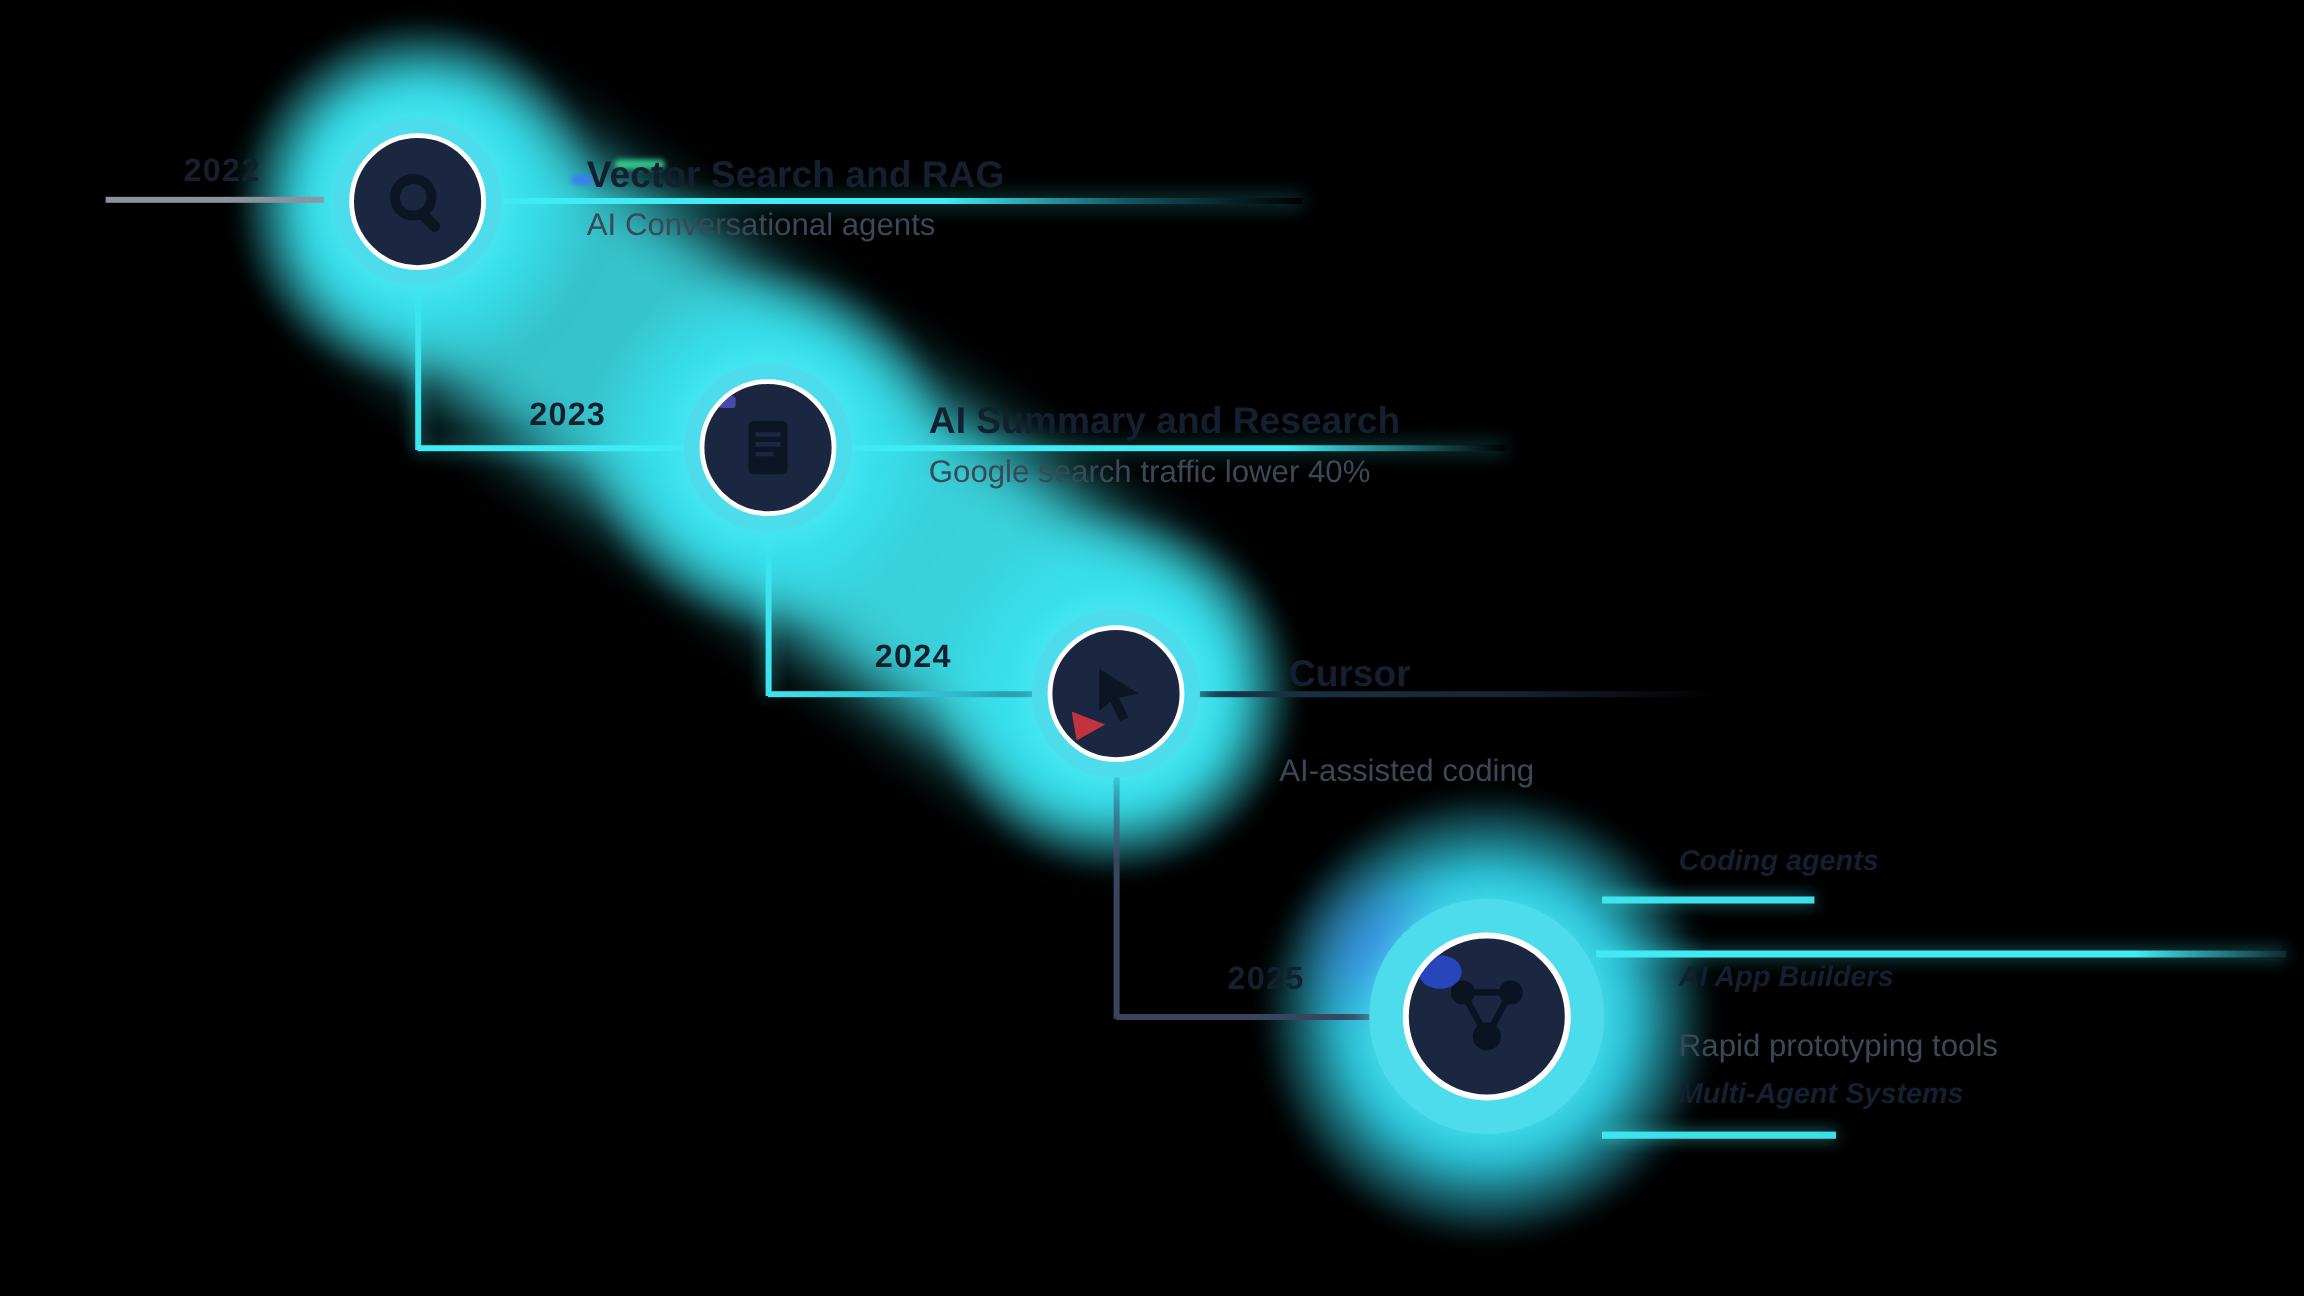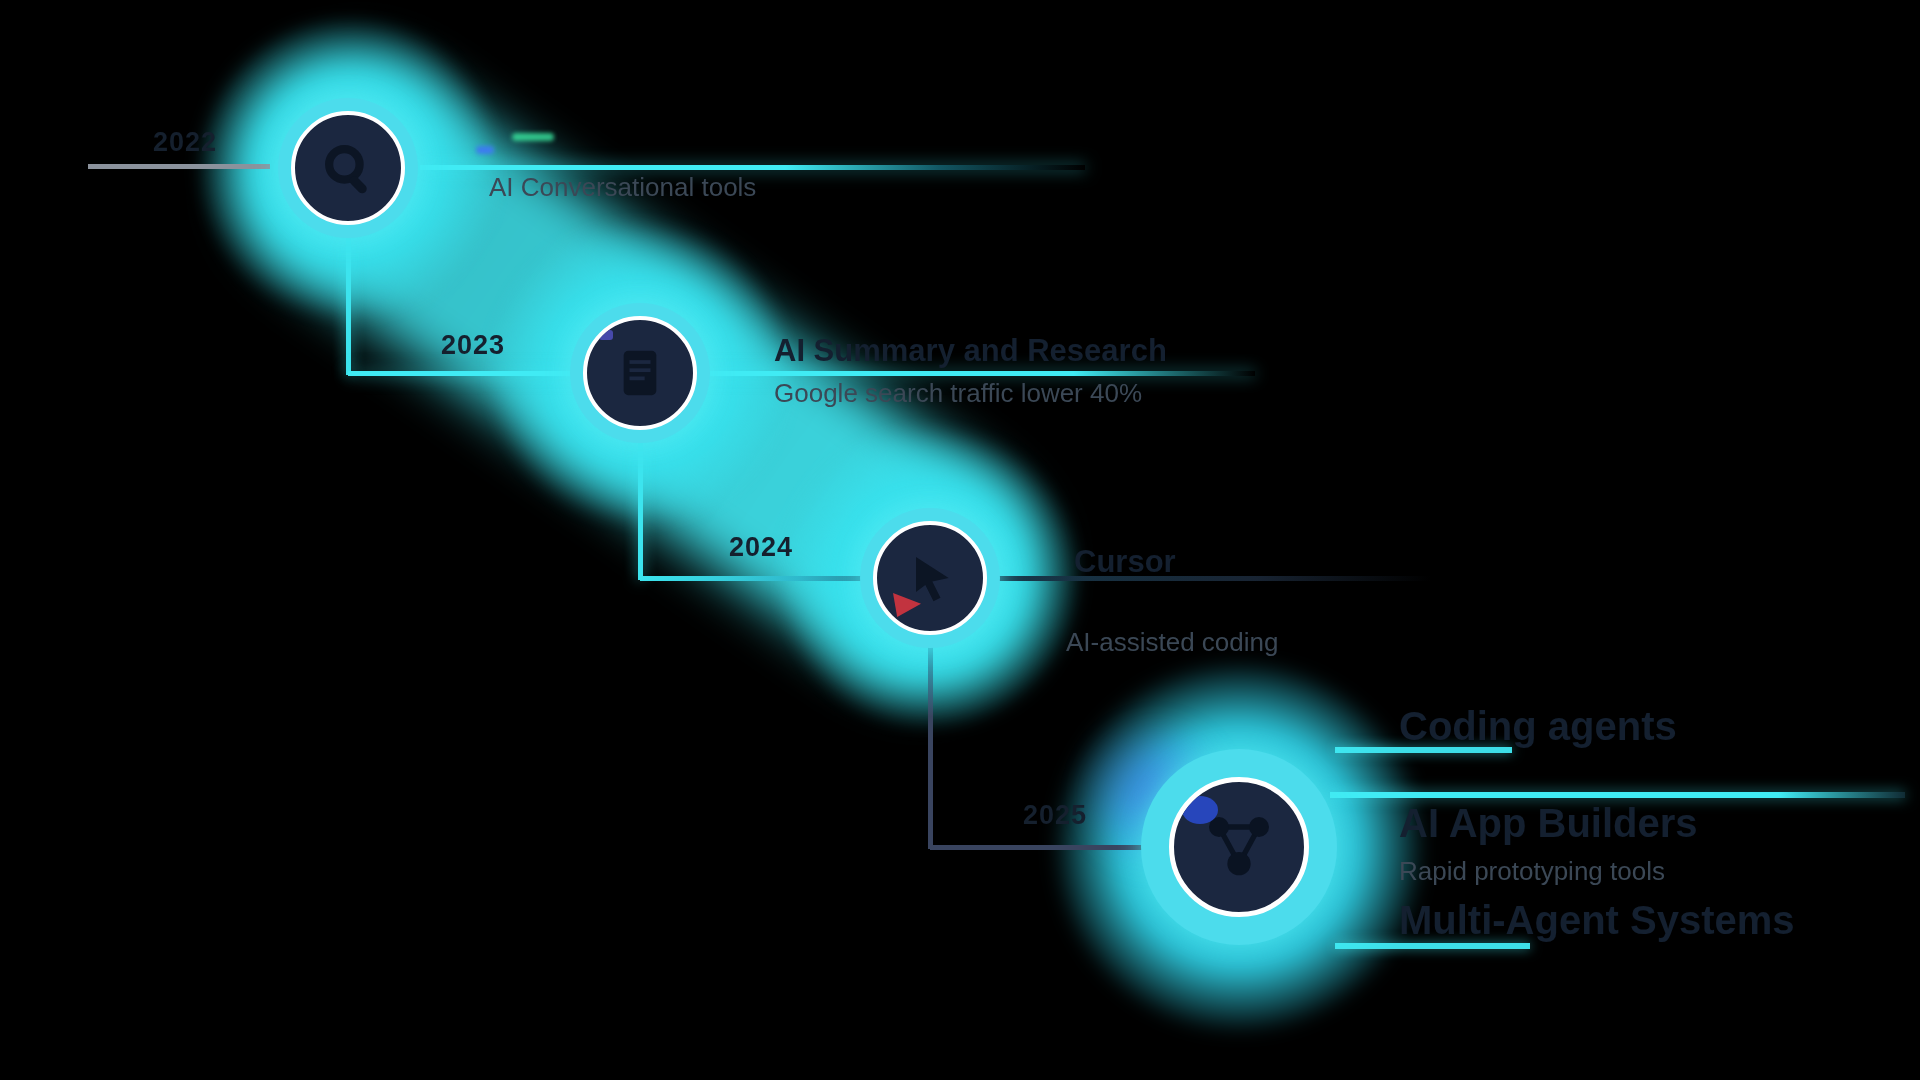--- a/index.html
+++ b/index.html
@@ -55,21 +55,21 @@
         box-shadow:0 0 26px rgba(73,230,240,0.85);}
   .ring-sm{width:140px;height:140px;}
   .ring-lg{width:196px;height:196px;}
   .ring-inner{border-radius:50%;border:4px solid #ffffff;background:#1b2740;display:flex;align-items:center;justify-content:center;position:relative;overflow:hidden;}
   .ring-sm .ring-inner{width:106px;height:106px;}
   .ring-lg .ring-inner{width:130px;height:130px;border-width:5px;}
   .frag{position:absolute;}
   
   .year{position:absolute;font-size:27px;font-weight:bold;color:#15202e;letter-spacing:1px;}
   .heading{position:absolute;font-size:31px;font-weight:bold;color:#142030;white-space:nowrap;}
-  .heading-lg{font-size:40px;}
+  .heading-lg{font-size:24px;font-style:italic;}
   .subtitle{position:absolute;font-size:26px;color:#3b4856;white-space:nowrap;}
 </style>
 </head>
 <body>
 
 <div id="stage">
 
   <div class="glow-band"></div>
   <div class="node-glow" style="left:198px;top:18px;"></div>
   <div class="node-glow" style="left:490px;top:223px;"></div>
@@ -131,21 +131,22 @@
         <circle cx="12" cy="17" r="3.5" fill="#0a1322"></circle>
       </svg>
     </div>
   </div>
 
   <div class="year" style="left:153px;top:127px;">2022</div>
   <div class="year" style="left:441px;top:330px;">2023</div>
   <div class="year" style="left:729px;top:532px;">2024</div>
   <div class="year" style="left:1023px;top:800px;">2025</div>
 
-  <div class="subtitle" style="left:489px;top:172px;">AI Conversational tools</div>
+  <div class="heading" style="left:489px;top:128px;">Vector Search and RAG</div>
+  <div class="subtitle" style="left:489px;top:172px;">AI Conversational agents</div>
 
   <div class="heading" style="left:774px;top:333px;">AI Summary and Research</div>
   <div class="subtitle" style="left:774px;top:378px;">Google search traffic lower 40%</div>
 
   <div class="heading" style="left:1074px;top:544px;">Cursor</div>
   <div class="subtitle" style="left:1066px;top:589px;margin-top:38px;">AI-assisted coding</div>
 
   <div class="heading heading-lg" style="left:1399px;top:704px;">Coding agents</div>
 
   <div class="heading heading-lg" style="left:1399px;top:801px;">AI App Builders</div>

